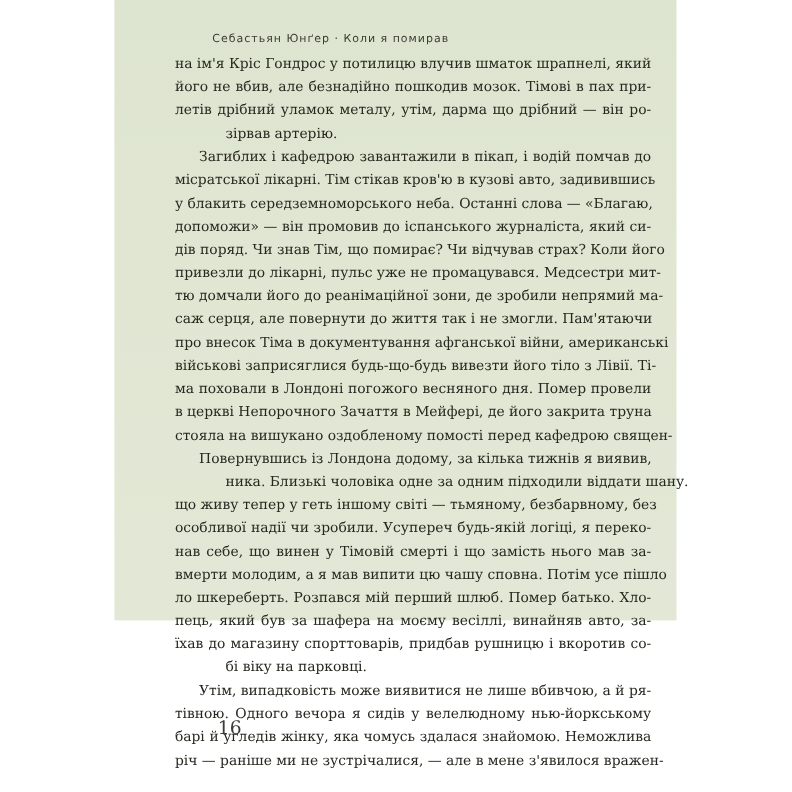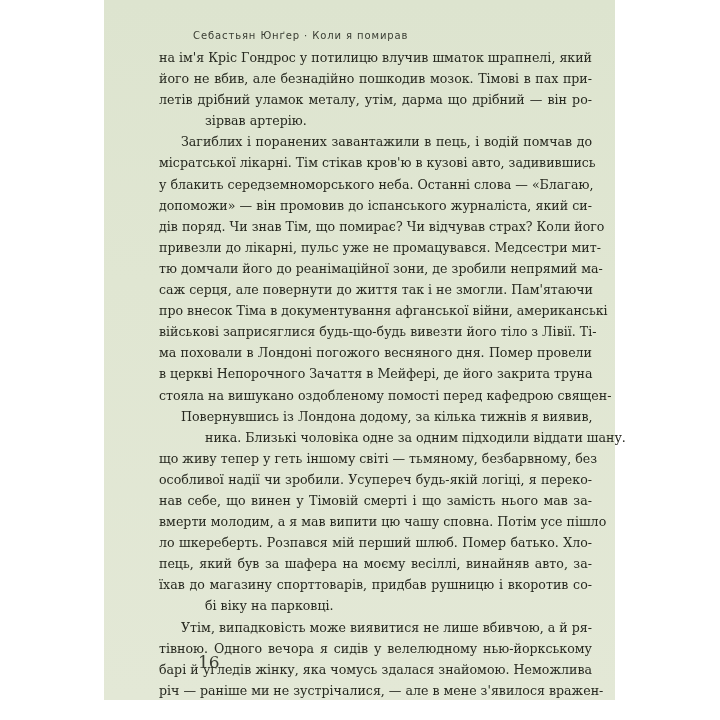--- a/index.html
+++ b/index.html
@@ -8,21 +8,21 @@
       background: #ffffff;
       width: 720px;
       height: 720px;
       overflow: hidden;
     }
     .page {
       position: absolute;
       left: 104px;
       top: 0;
       width: 511px;
-      height: 700px;
+      height: 564px;
       background: linear-gradient(180deg, #dde4cf 0%, #e0e6d2 40%, #e3e8d6 100%);
     }
     .running-head {
       position: absolute;
       left: 89px;
       top: 30px;
       font-family: "DejaVu Sans", sans-serif;
       font-size: 10px;
       letter-spacing: 0.9px;
       color: #3a3d33;
@@ -69,21 +69,21 @@
 <body>
 
 <div class="page">
   <div class="running-head">Себастьян Юнґер · Коли я помирав</div>
 
   <div class="body-text">
     <span class="line">на ім'я Кріс Гондрос у потилицю влучив шматок шрапнелі, який</span>
     <span class="line">його не вбив, але безнадійно пошкодив мозок. Тімові в пах при-</span>
     <span class="line">летів дрібний уламок металу, утім, дарма що дрібний — він ро-</span>
     <span class="line last">зірвав артерію.</span>
-    <span class="line indent">Загиблих і поранених завантажили в пець, і водій помчав до</span>
+    <span class="line indent">Загиблих і кафедрою завантажили в пікап, і водій помчав до</span>
     <span class="line">місратської лікарні. Тім стікав кров'ю в кузові авто, задивившись</span>
     <span class="line">у блакить середземноморського неба. Останні слова — «Благаю,</span>
     <span class="line">допоможи» — він промовив до іспанського журналіста, який си-</span>
     <span class="line">дів поряд. Чи знав Тім, що помирає? Чи відчував страх? Коли його</span>
     <span class="line">привезли до лікарні, пульс уже не промацувався. Медсестри мит-</span>
     <span class="line">тю домчали його до реанімаційної зони, де зробили непрямий ма-</span>
     <span class="line">саж серця, але повернути до життя так і не змогли. Пам'ятаючи</span>
     <span class="line">про внесок Тіма в документування афганської війни, американські</span>
     <span class="line">військові заприсяглися будь-що-будь вивезти його тіло з Лівії. Ті-</span>
     <span class="line">ма поховали в Лондоні погожого весняного дня. Помер провели</span>

